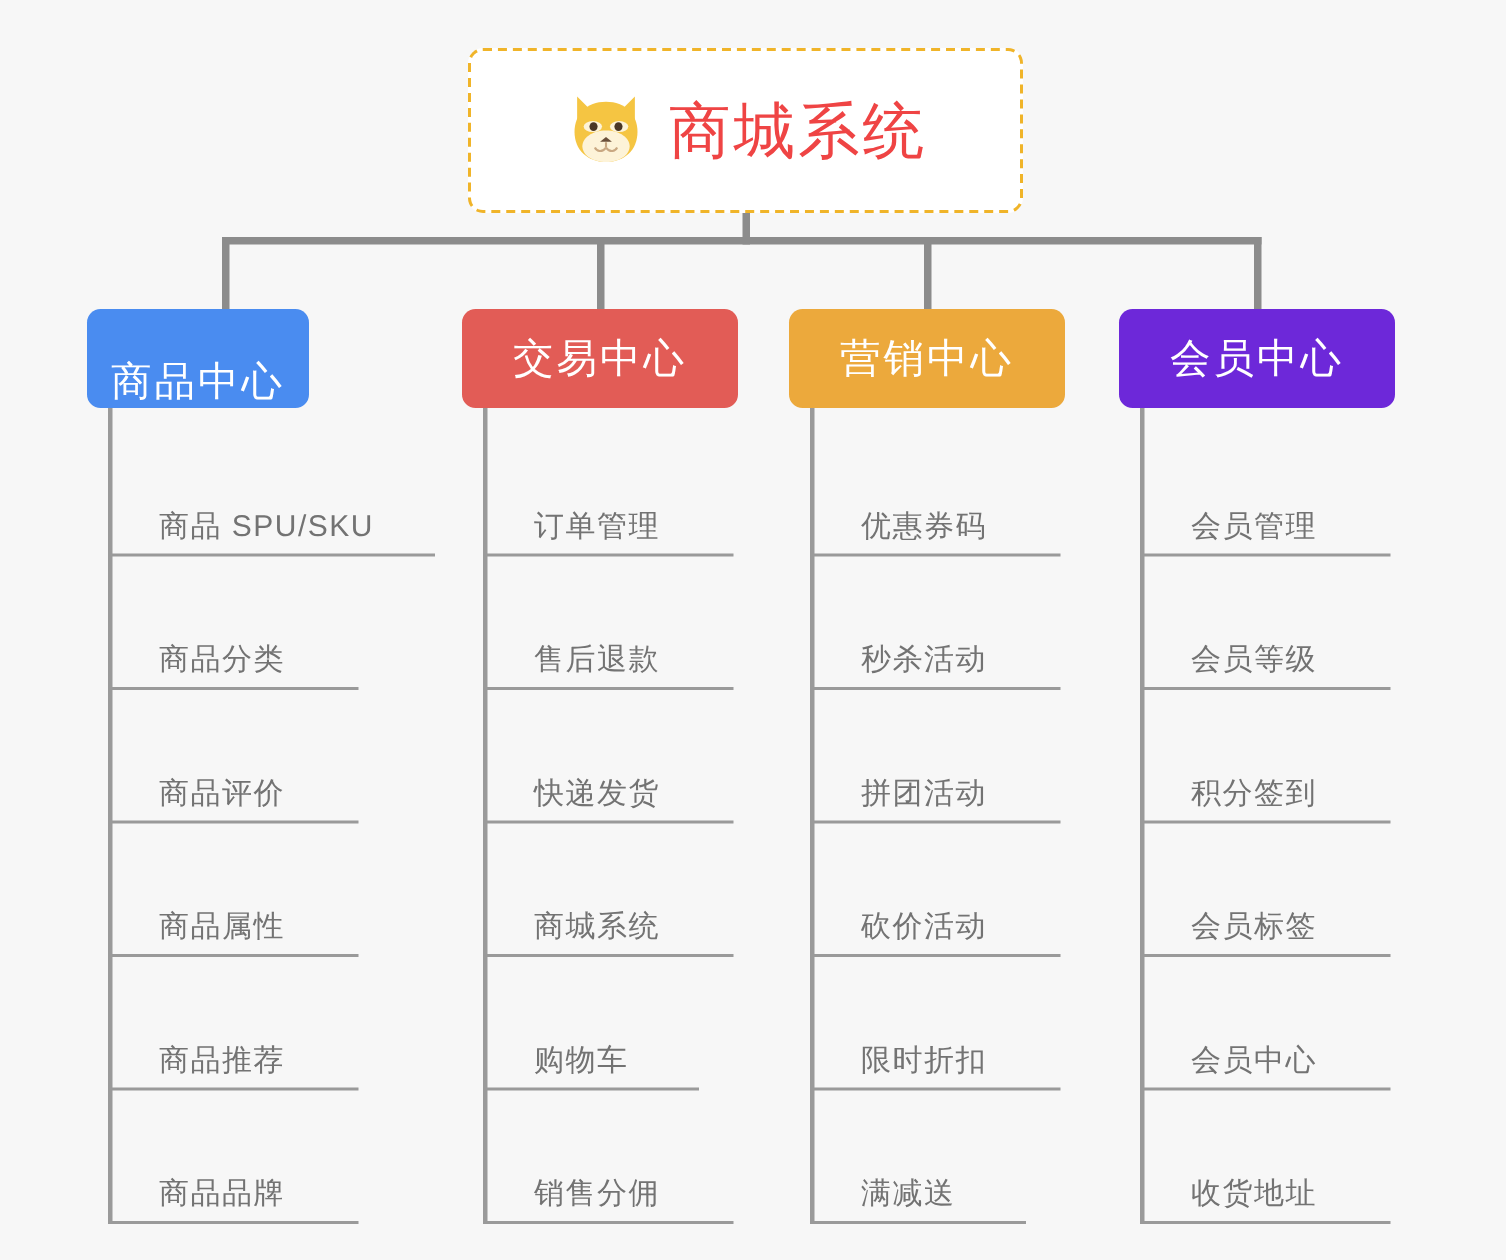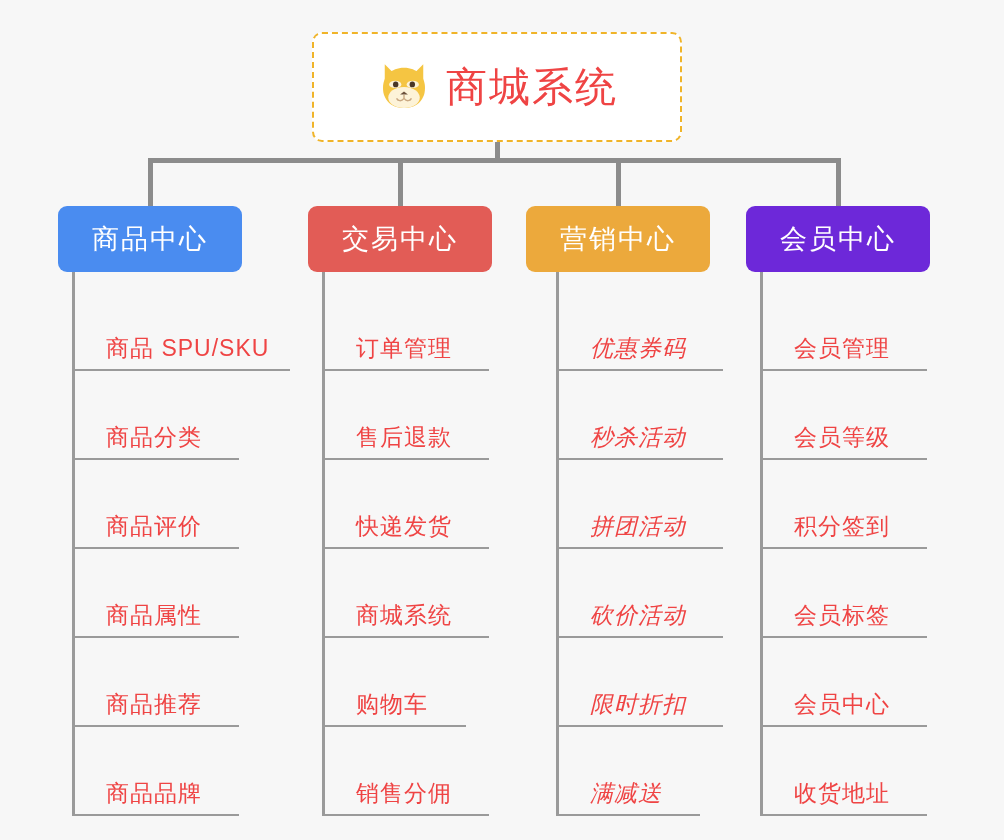--- a/index.html
+++ b/index.html
@@ -89,22 +89,22 @@
   }
   .leaf {
     position: relative;
     height: 89px;
     box-sizing: border-box;
     display: flex;
     align-items: flex-end;
     padding-left: 34px;
   }
   .leaf-label {
-    font-size: 23px;
-    color: #ef4444;
+    font-size: 20px;
+    color: #737373;
     letter-spacing: 1px;
     white-space: nowrap;
     padding-bottom: 7px;
   }
   .leaf-underline {
     position: absolute;
     left: 0;
     bottom: 0;
     height: 2px;
     background: #9a9a9a;
@@ -137,21 +137,21 @@
       <div class="conn conn-v" style="left: 495px; top: 142px; height: 21px;"></div>
       <div class="conn conn-h" style="left: 148px; top: 158px; width: 693px;"></div>
       <div class="conn conn-v" style="left: 148px; top: 158px; height: 48px;"></div>
       <div class="conn conn-v" style="left: 398px; top: 158px; height: 48px;"></div>
       <div class="conn conn-v" style="left: 616px; top: 158px; height: 48px;"></div>
       <div class="conn conn-v" style="left: 836px; top: 158px; height: 48px;"></div>
     </div>
 
   <div id="columns">
       <div class="column" style="left: 58px; width: 184px;">
-        <div class="cat-box" style="background: rgb(74, 140, 240); width: 184px;">
+        <div class="cat-box" style="background: rgb(74, 140, 240); width: 148px; align-items: flex-end;">
           <span>商品中心</span>
         </div>
         <div class="leaf-list" style="margin-left: 14px;">
           <div class="trunk" style="height: 544px;"></div>
           <div class="leaf">
             <span class="leaf-label">商品 SPU/SKU</span>
             <div class="leaf-underline" style="width: 218px;"></div>
           </div>
           <div class="leaf">
             <span class="leaf-label">商品分类</span>
@@ -204,21 +204,21 @@
           <div class="leaf">
             <span class="leaf-label">销售分佣</span>
             <div class="leaf-underline" style="width: 167px;"></div>
           </div>
         </div>
       </div>
       <div class="column" style="left: 526px; width: 184px;">
         <div class="cat-box" style="background: rgb(236, 169, 60); width: 184px;">
           <span>营销中心</span>
         </div>
-        <div class="leaf-list" style="margin-left: 30px; font-style: italic;">
+        <div class="leaf-list" style="margin-left: 14px;">
           <div class="trunk" style="height: 544px;"></div>
           <div class="leaf">
             <span class="leaf-label">优惠券码</span>
             <div class="leaf-underline" style="width: 167px;"></div>
           </div>
           <div class="leaf">
             <span class="leaf-label">秒杀活动</span>
             <div class="leaf-underline" style="width: 167px;"></div>
           </div>
           <div class="leaf">

